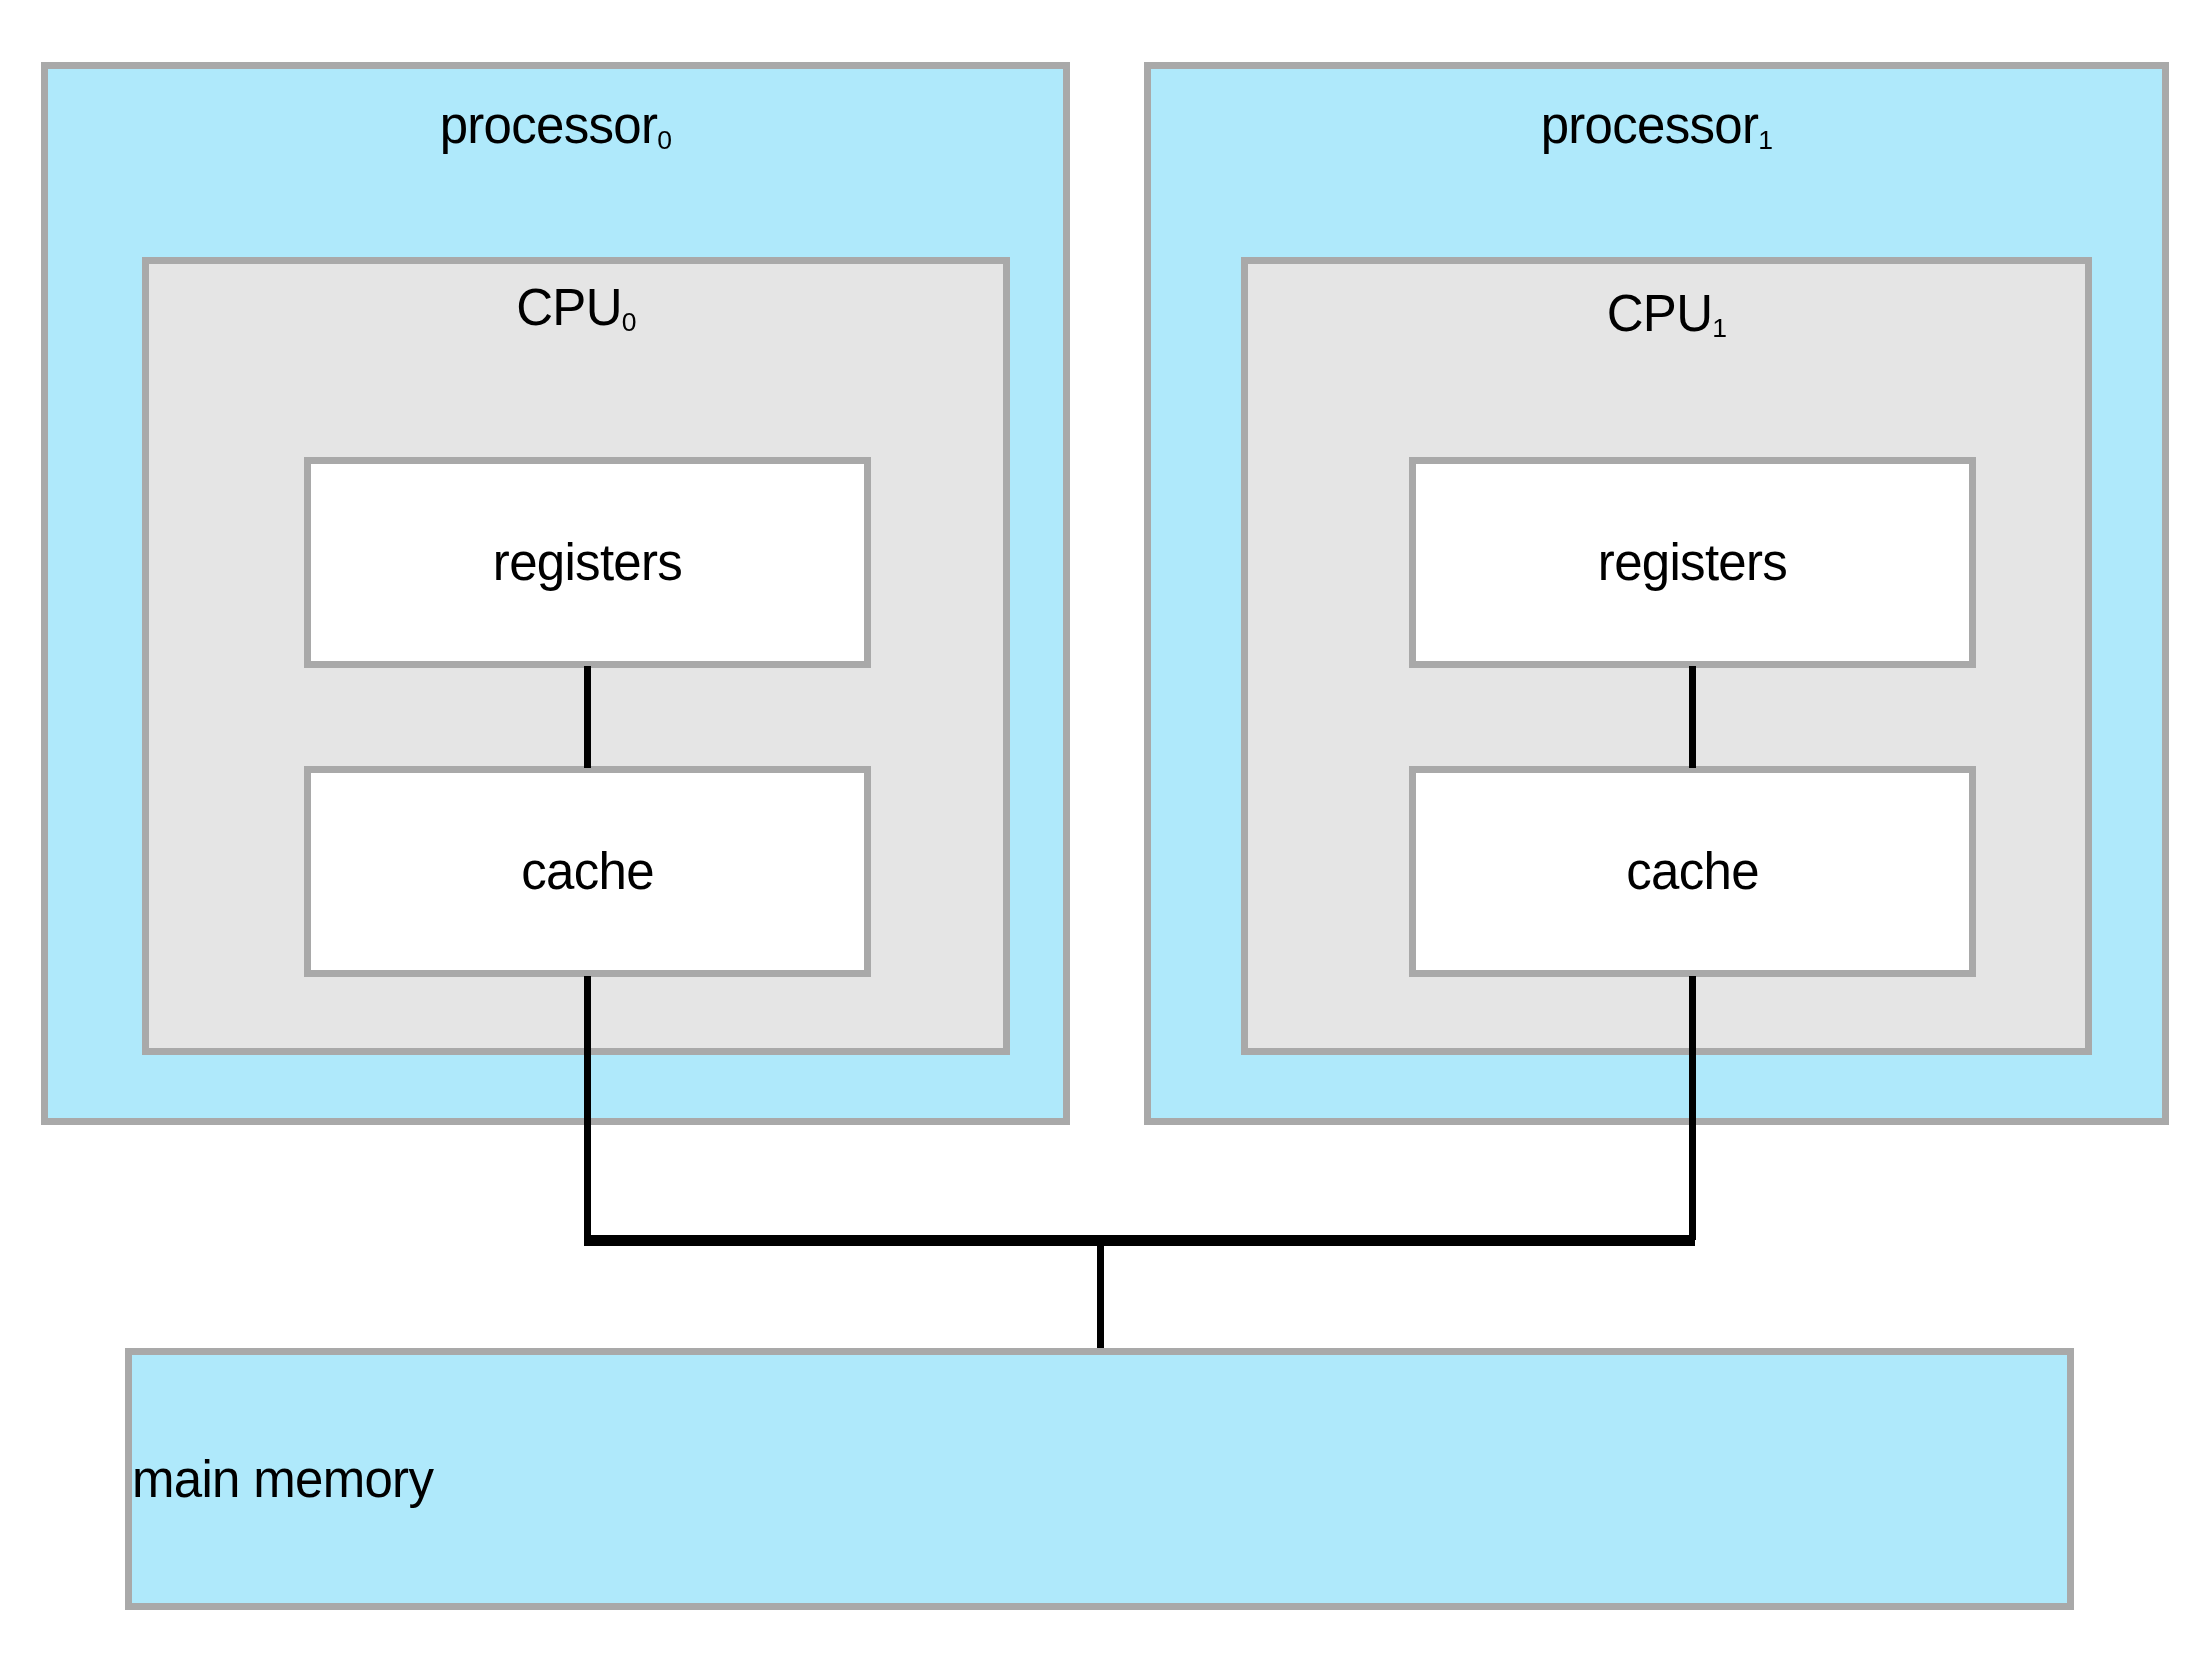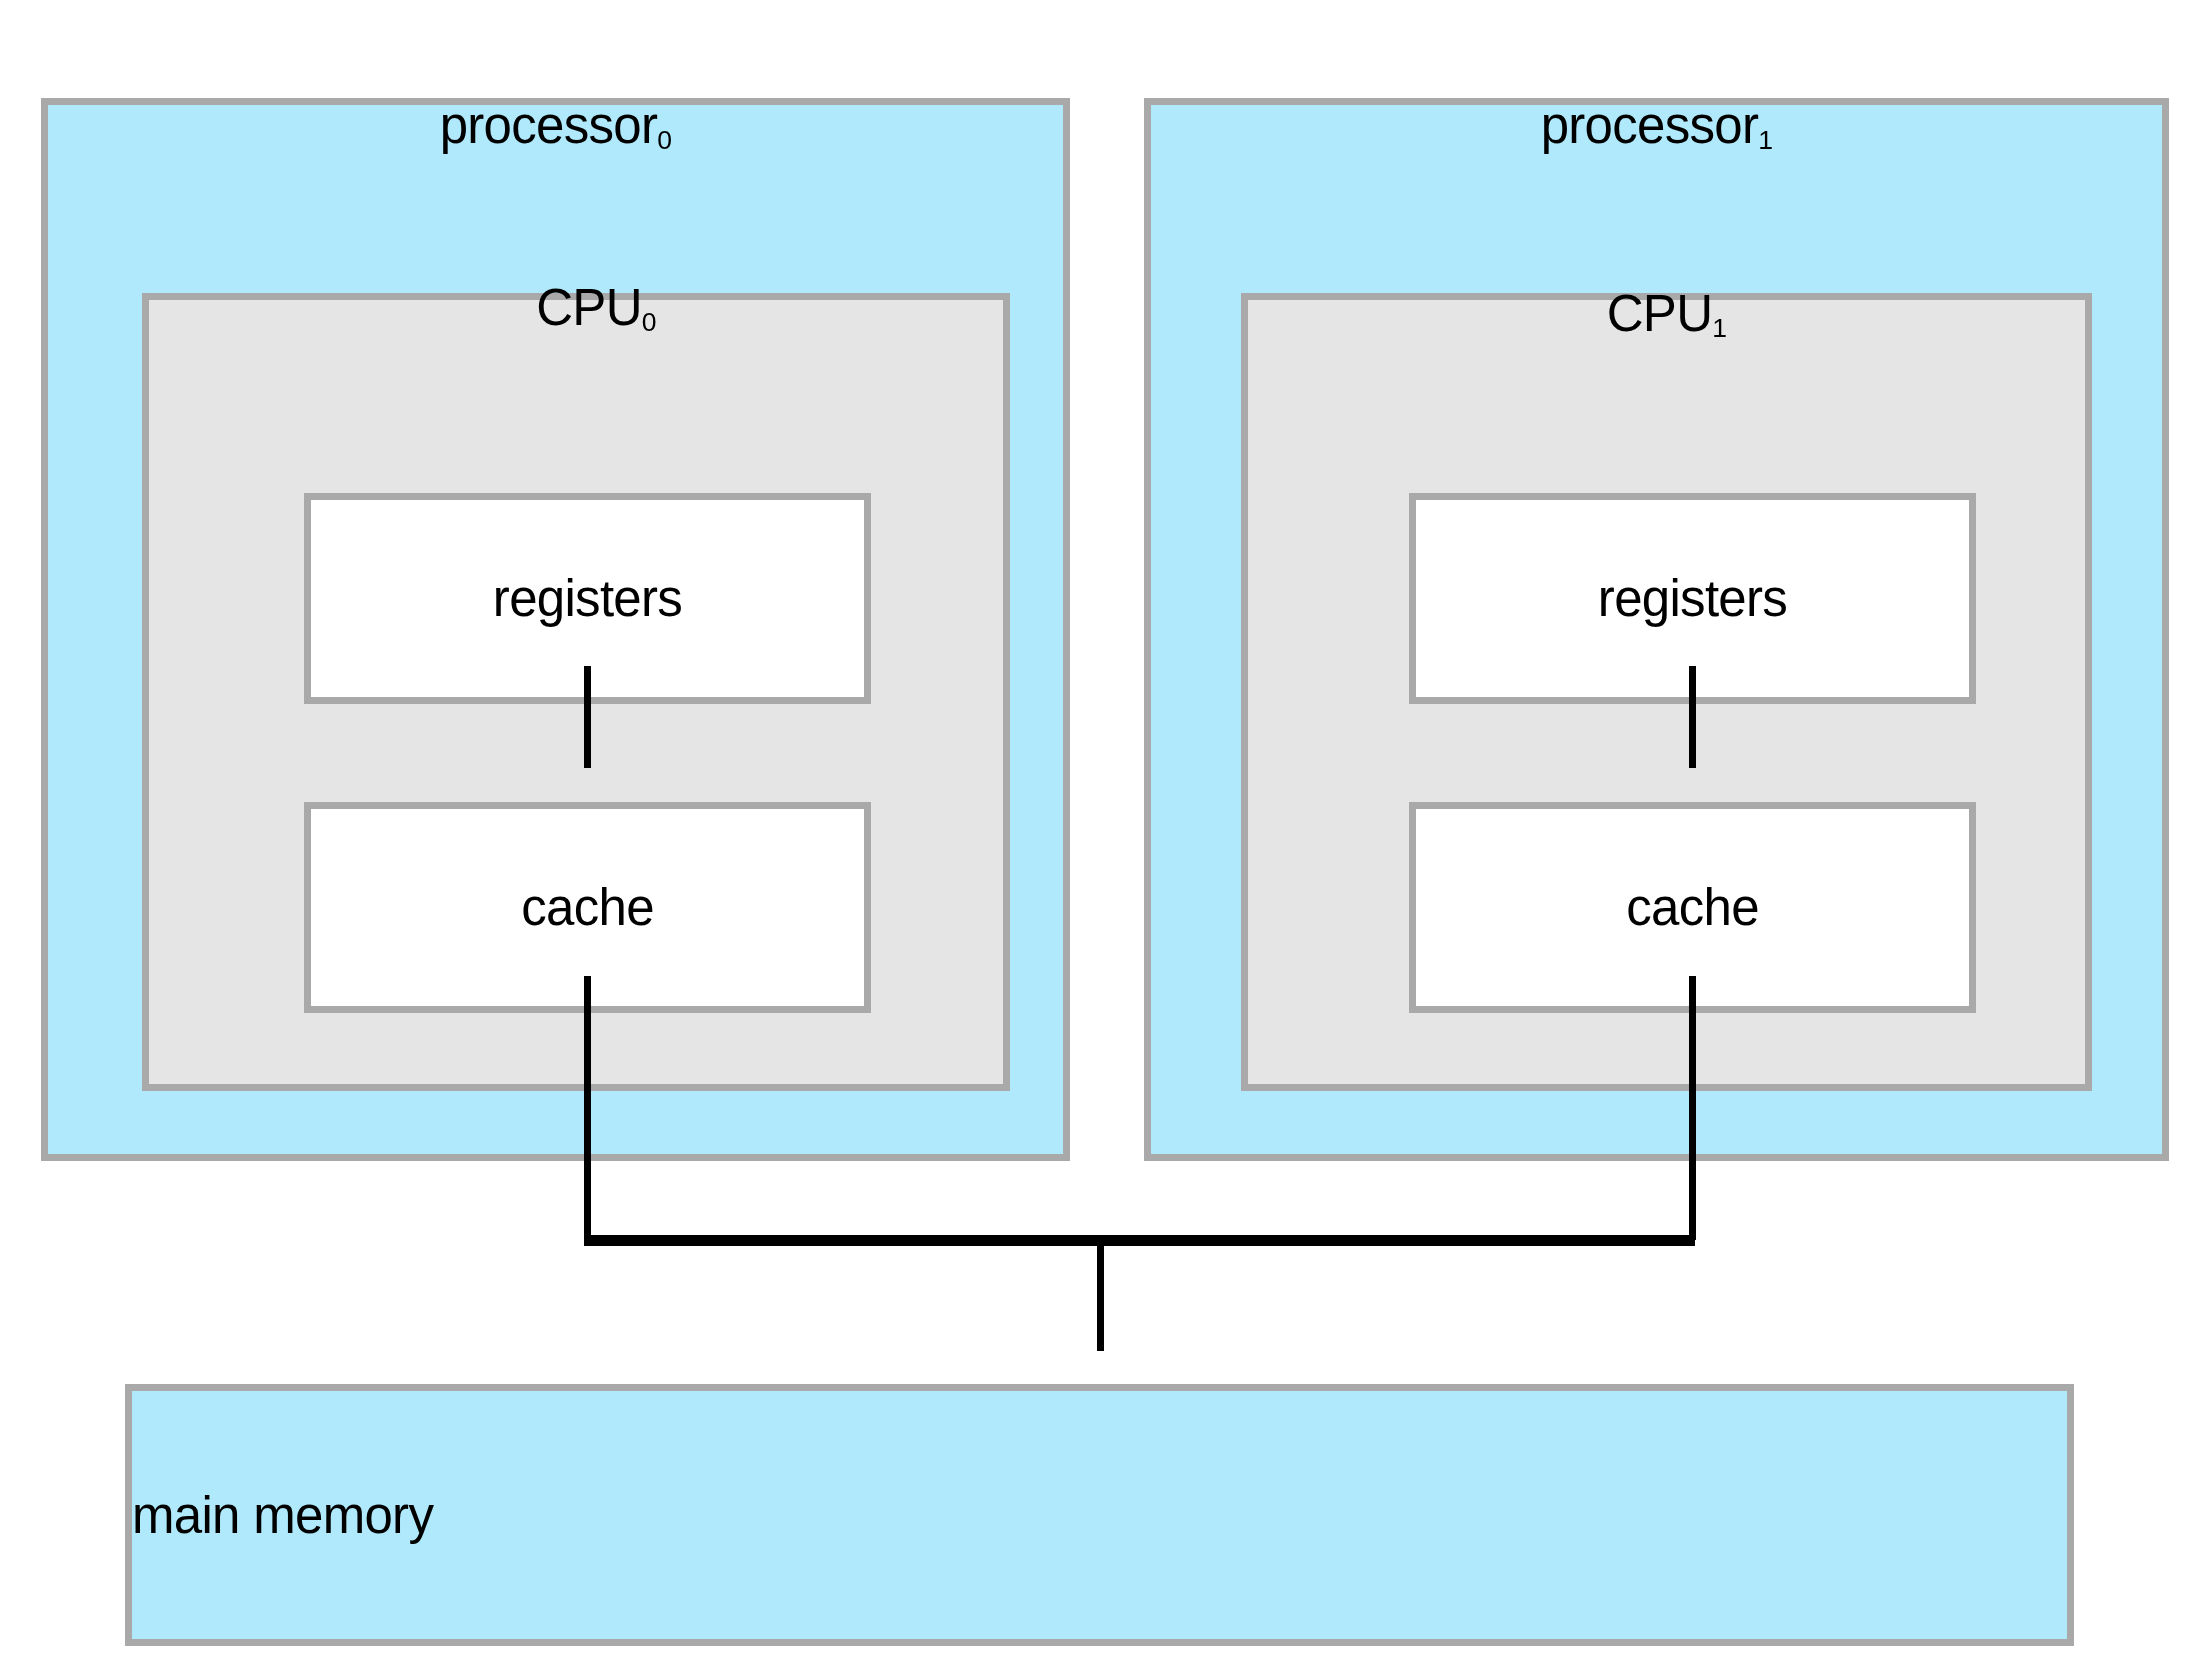--- a/index.html
+++ b/index.html
@@ -11,21 +11,21 @@
     overflow: hidden;
     font-family: "Liberation Sans", "DejaVu Sans", sans-serif;
   }
   .canvas {
     position: relative;
     width: 2205px;
     height: 1667px;
     background: var(--background, #ffffff);
     color: #000000;
   }
-  .box { position: absolute; box-sizing: border-box; margin-top: 36px; }
+  .box { position: absolute; box-sizing: border-box; }
   .proc-box {
     background: var(--processor-fill, #afe9fb);
     border: 7.3px solid var(--box-border, #a9a9a9);
   }
   .cpu-box {
     background: var(--cpu-fill, #e5e5e5);
     border: 7.3px solid var(--box-border, #a9a9a9);
   }
   .white-box {
     background: #ffffff;
@@ -57,21 +57,21 @@
   }
   .line {
     position: absolute;
     background: var(--line, #000000);
   }
 
   
   .proc0       { left: 41px;   top: 62px;  width: 1029px; height: 1063px; }
   .proc0-lbl   { left: 41px;   top: 100px; width: 1029px; }
   .cpu0        { left: 142px;  top: 257px; width: 868px; height: 798px; }
-  .cpu0-lbl    { left: 133px;  top: 282px; width: 868px; padding-left: 29px; }
+  .cpu0-lbl    { left: 142px;  top: 282px; width: 868px; }
   .reg0        { left: 304px;  top: 457px;  width: 567px; height: 211px; }
   .cache0      { left: 304px;  top: 766px; width: 567px; height: 211px; }
 
   
   .proc1       { left: 1144px; top: 62px;  width: 1025px; height: 1063px; }
   .proc1-lbl   { left: 1144px; top: 100px; width: 1025px; }
   .cpu1        { left: 1241px; top: 257px; width: 851px; height: 798px; }
   .cpu1-lbl    { left: 1241px; top: 288px; width: 851px; }
   .reg1        { left: 1409px; top: 457px;  width: 567px; height: 211px; }
   .cache1      { left: 1409px; top: 766px; width: 567px; height: 211px; }

